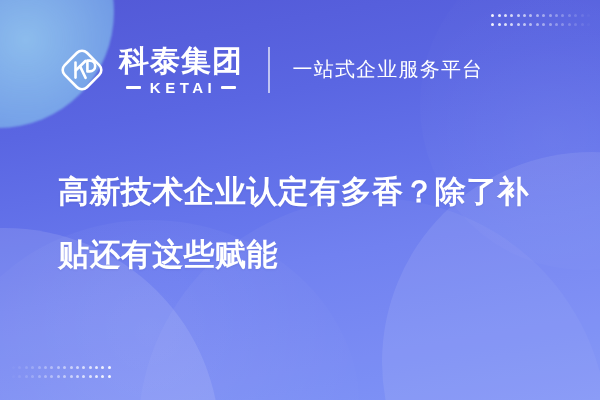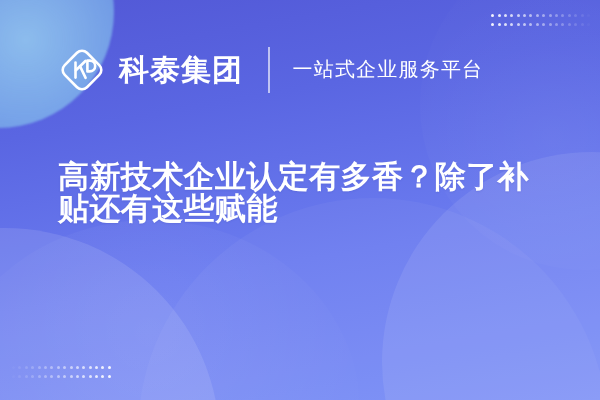--- a/index.html
+++ b/index.html
@@ -139,21 +139,21 @@
   }
 
   
   .headline {
     position:absolute;
     left:58px; top:160px;
     width:492px;
     color:#ffffff;
     font-size:31px;
     font-weight:bold;
-    line-height:32px;
+    line-height:63px;
     letter-spacing:.4px;
     font-family:"DejaVu Sans", sans-serif;
     text-shadow:0 1px 2px rgba(40,50,140,.12);
   }
 </style>
 </head>
 <body>
 
 <div class="banner">
 
@@ -250,20 +250,25 @@
         <svg width="48" height="48" viewBox="0 0 48 48" fill="none" xmlns="http://www.w3.org/2000/svg">
           <rect x="8.3" y="8.3" width="31.4" height="31.4" rx="7" transform="rotate(45 24 24)" stroke="#ffffff" stroke-width="2.6" fill="none"></rect>
           <path d="M17.5 16.6 L17.5 31.6" stroke="#ffffff" stroke-width="2.6" stroke-linecap="round"></path>
           <path d="M27.4 15.0 L17.9 24.3" stroke="#ffffff" stroke-width="2.6" stroke-linecap="round"></path>
           <path d="M22.1 20.4 L27.6 31.9" stroke="#ffffff" stroke-width="2.6" stroke-linecap="round"></path>
           <path d="M29.4 14.6 L31.8 14.6 A5.4 5.4 0 0 1 31.8 25.4 L29.4 25.4 Z" stroke="#ffffff" stroke-width="2.6" fill="none" stroke-linejoin="round"></path>
         </svg>
       </span>
       <span class="logo-words">
         <span class="logo-cn">科泰集团</span>
+        <span class="logo-en-row">
+          <span class="logo-en-rule"></span>
+          <span class="logo-en">KETAI</span>
+          <span class="logo-en-rule"></span>
+        </span>
       </span>
     </div>
 
     <div class="divider"></div>
 
     <div class="tagline-block">
       <span class="tagline-main">一站式企业服务平台</span>
     </div>
 
   </div>

